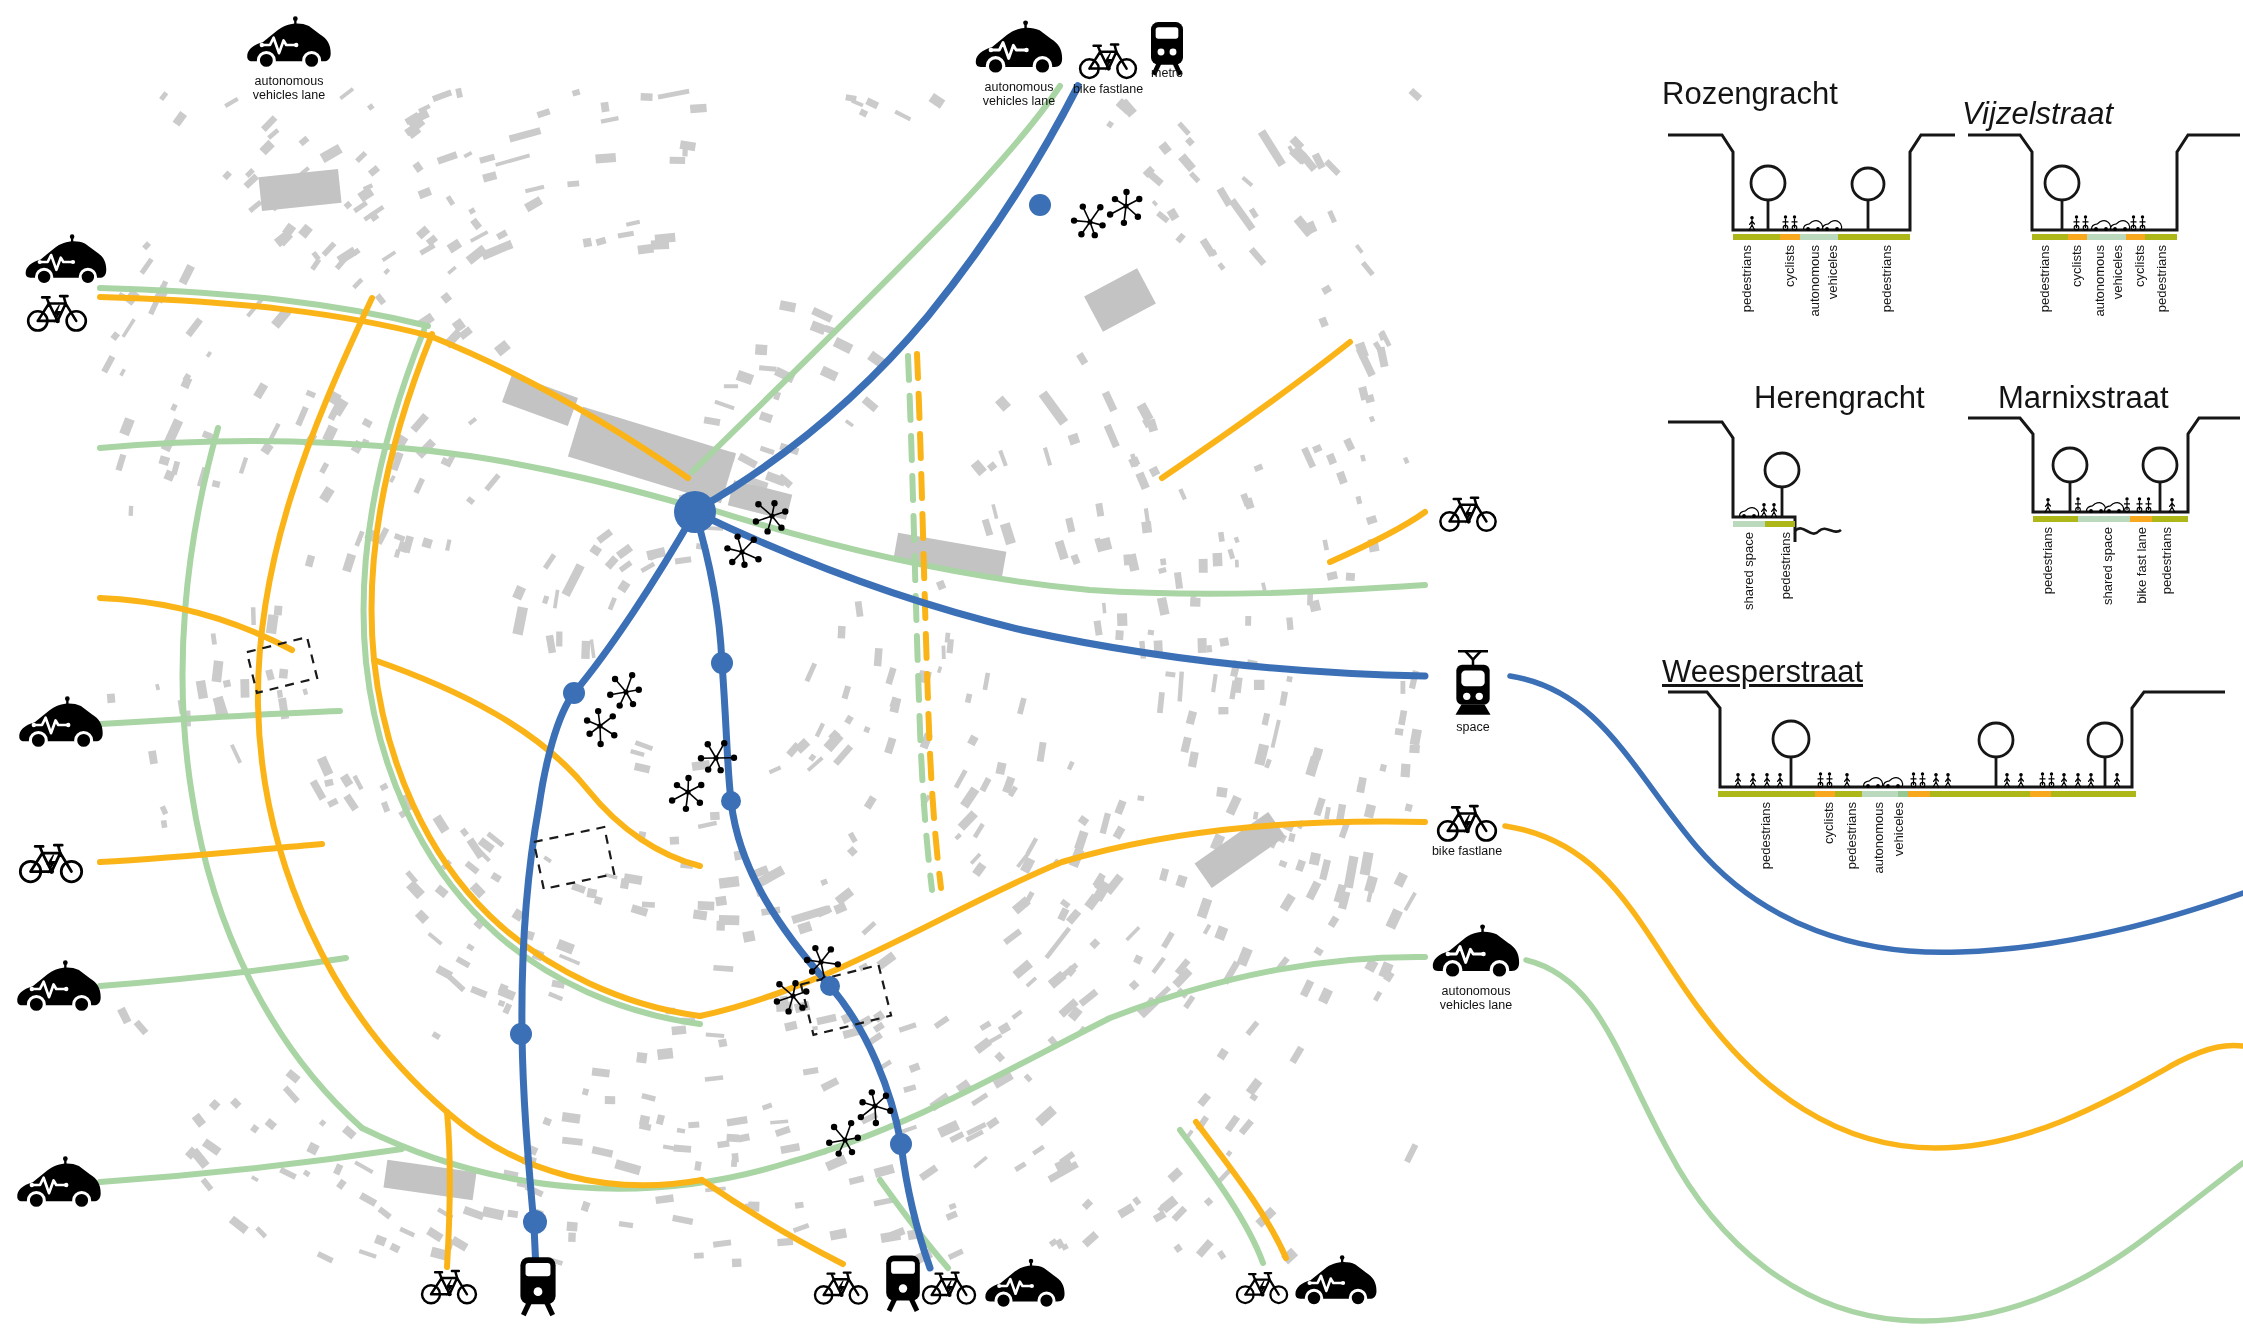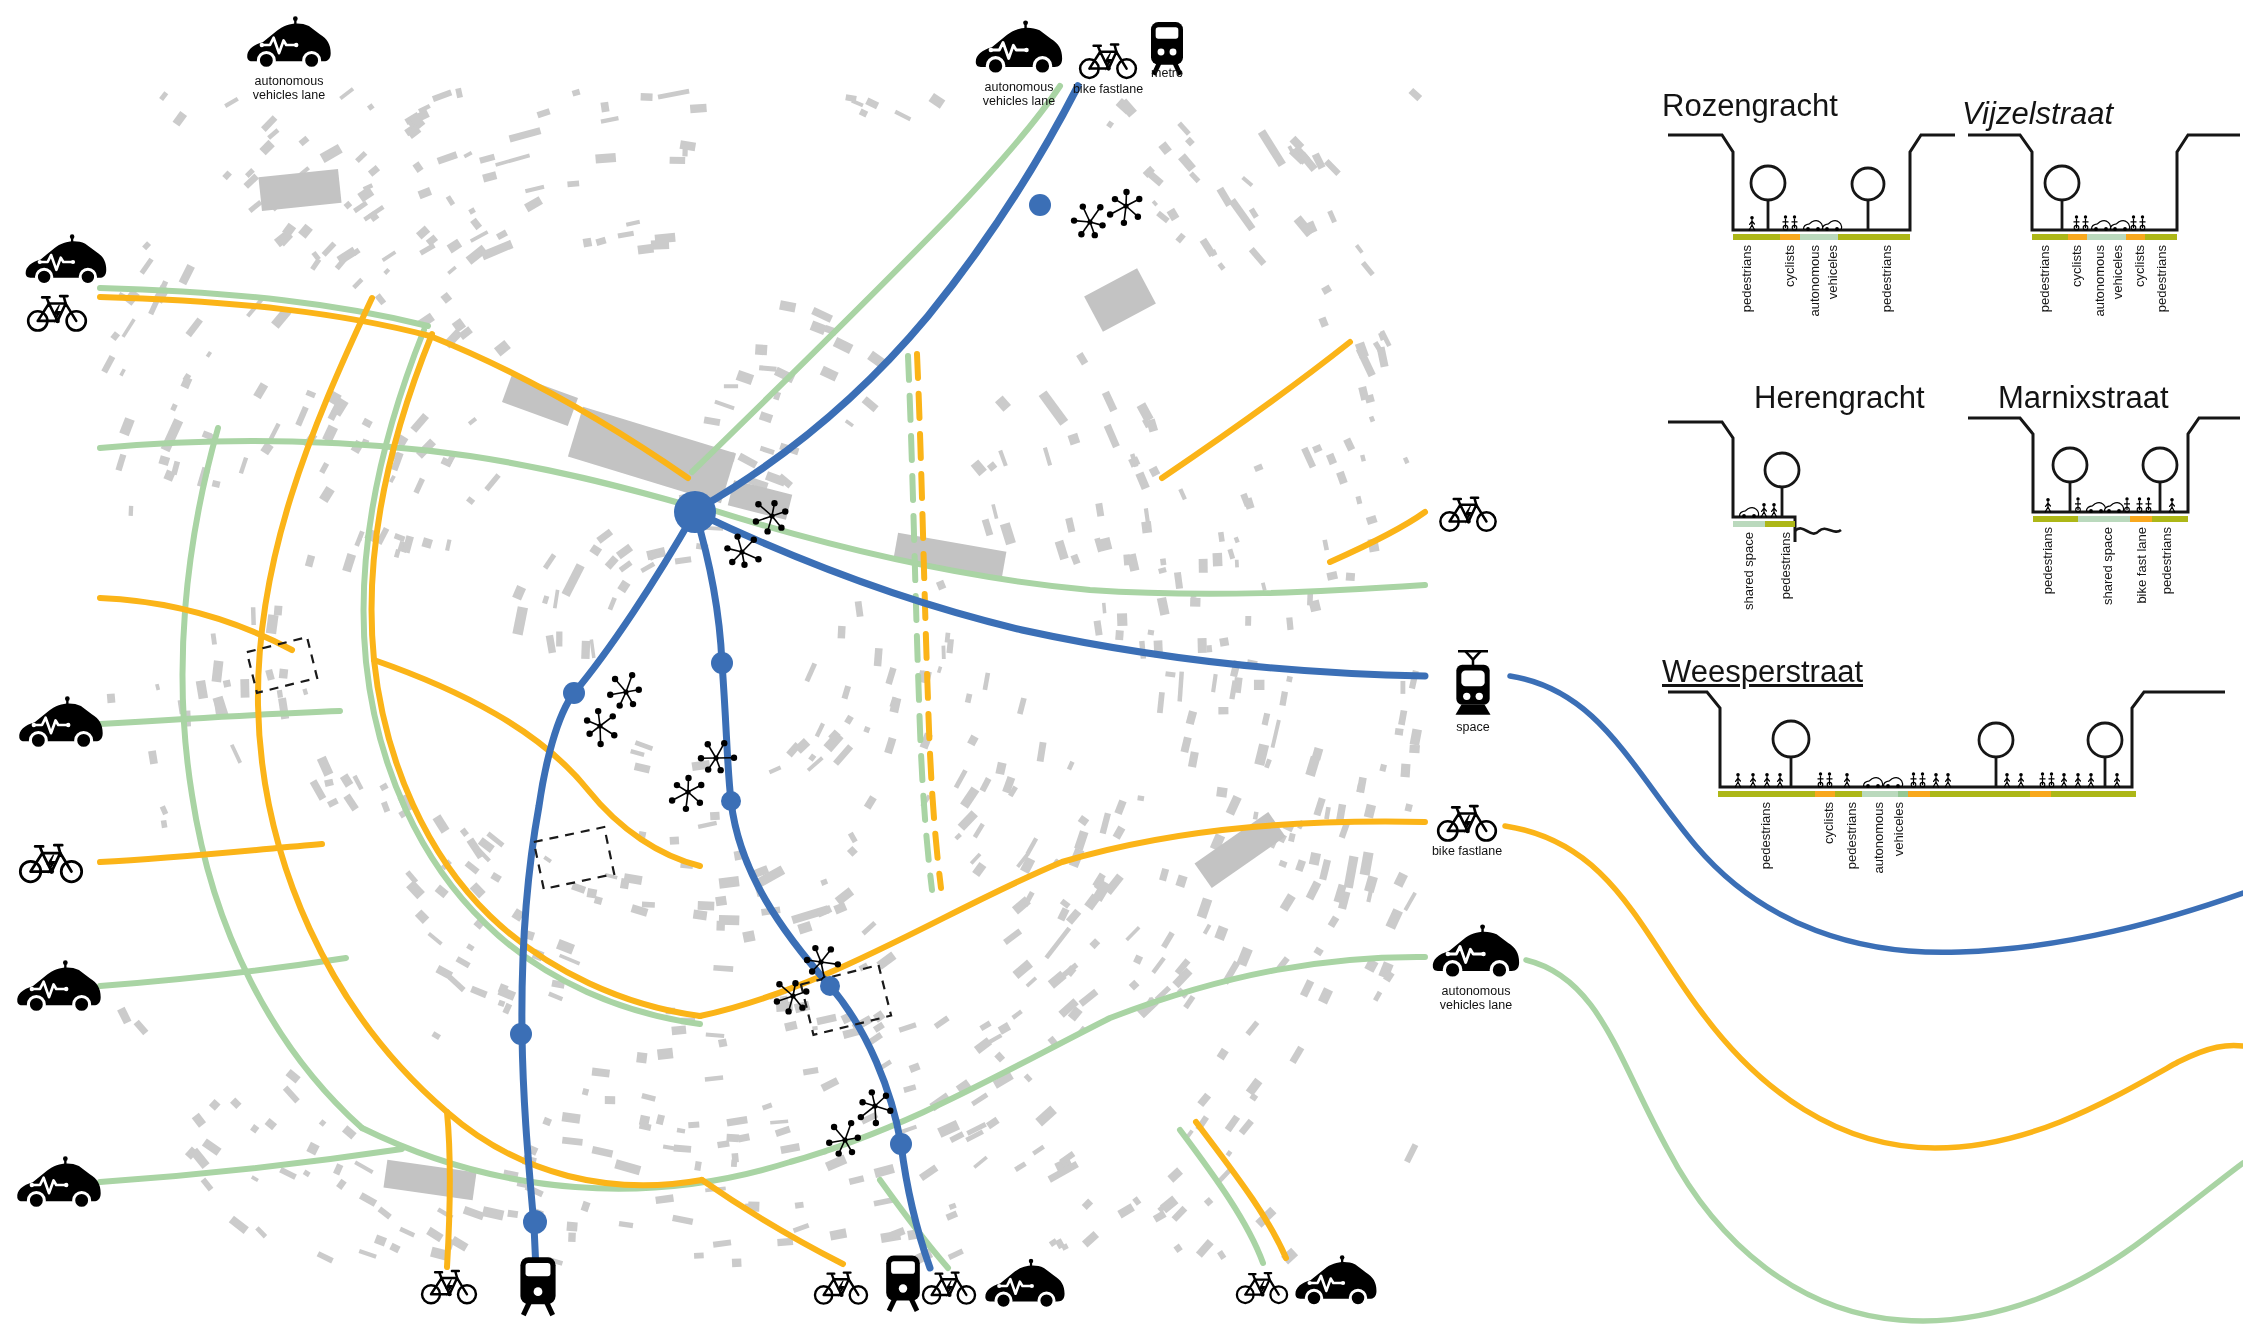--- a/index.html
+++ b/index.html
@@ -5,21 +5,21 @@
   html,body{margin:0;padding:0;background:#fff;}
   .stage{position:relative;width:2243px;height:1332px;background:#fff;overflow:hidden;
          font-family:"Liberation Sans",sans-serif;}
   #scene{position:absolute;left:0;top:0;}
   #icon-layer{position:absolute;left:0;top:0;width:100%;height:100%;}
   .icon{position:absolute;}
   .icon svg{width:100%;height:100%;display:block;}
   .icon-label{position:absolute;font-size:12.5px;line-height:13.5px;color:#111;
               font-weight:500;text-align:center;width:220px;}
   .sec-title{position:absolute;font-size:31px;color:#141414;white-space:nowrap;}
-  #t-roz{left:1662px;top:88px;} #t-vij{left:1962px;top:96px;font-style:italic;}
+  #t-roz{left:1662px;top:76px;} #t-vij{left:1962px;top:96px;font-style:italic;}
   #t-her{left:1754px;top:380px;} #t-mar{left:1962px;top:380px;margin-left:36px;}
   #t-wee{left:1662px;top:654px;text-decoration:underline;}
 </style>
 </head>
 <body>
 
 <div class="stage">
   <svg id="scene" width="2243" height="1332" viewBox="0 0 2243 1332">
       <defs>
 <clipPath id="mapclip">

